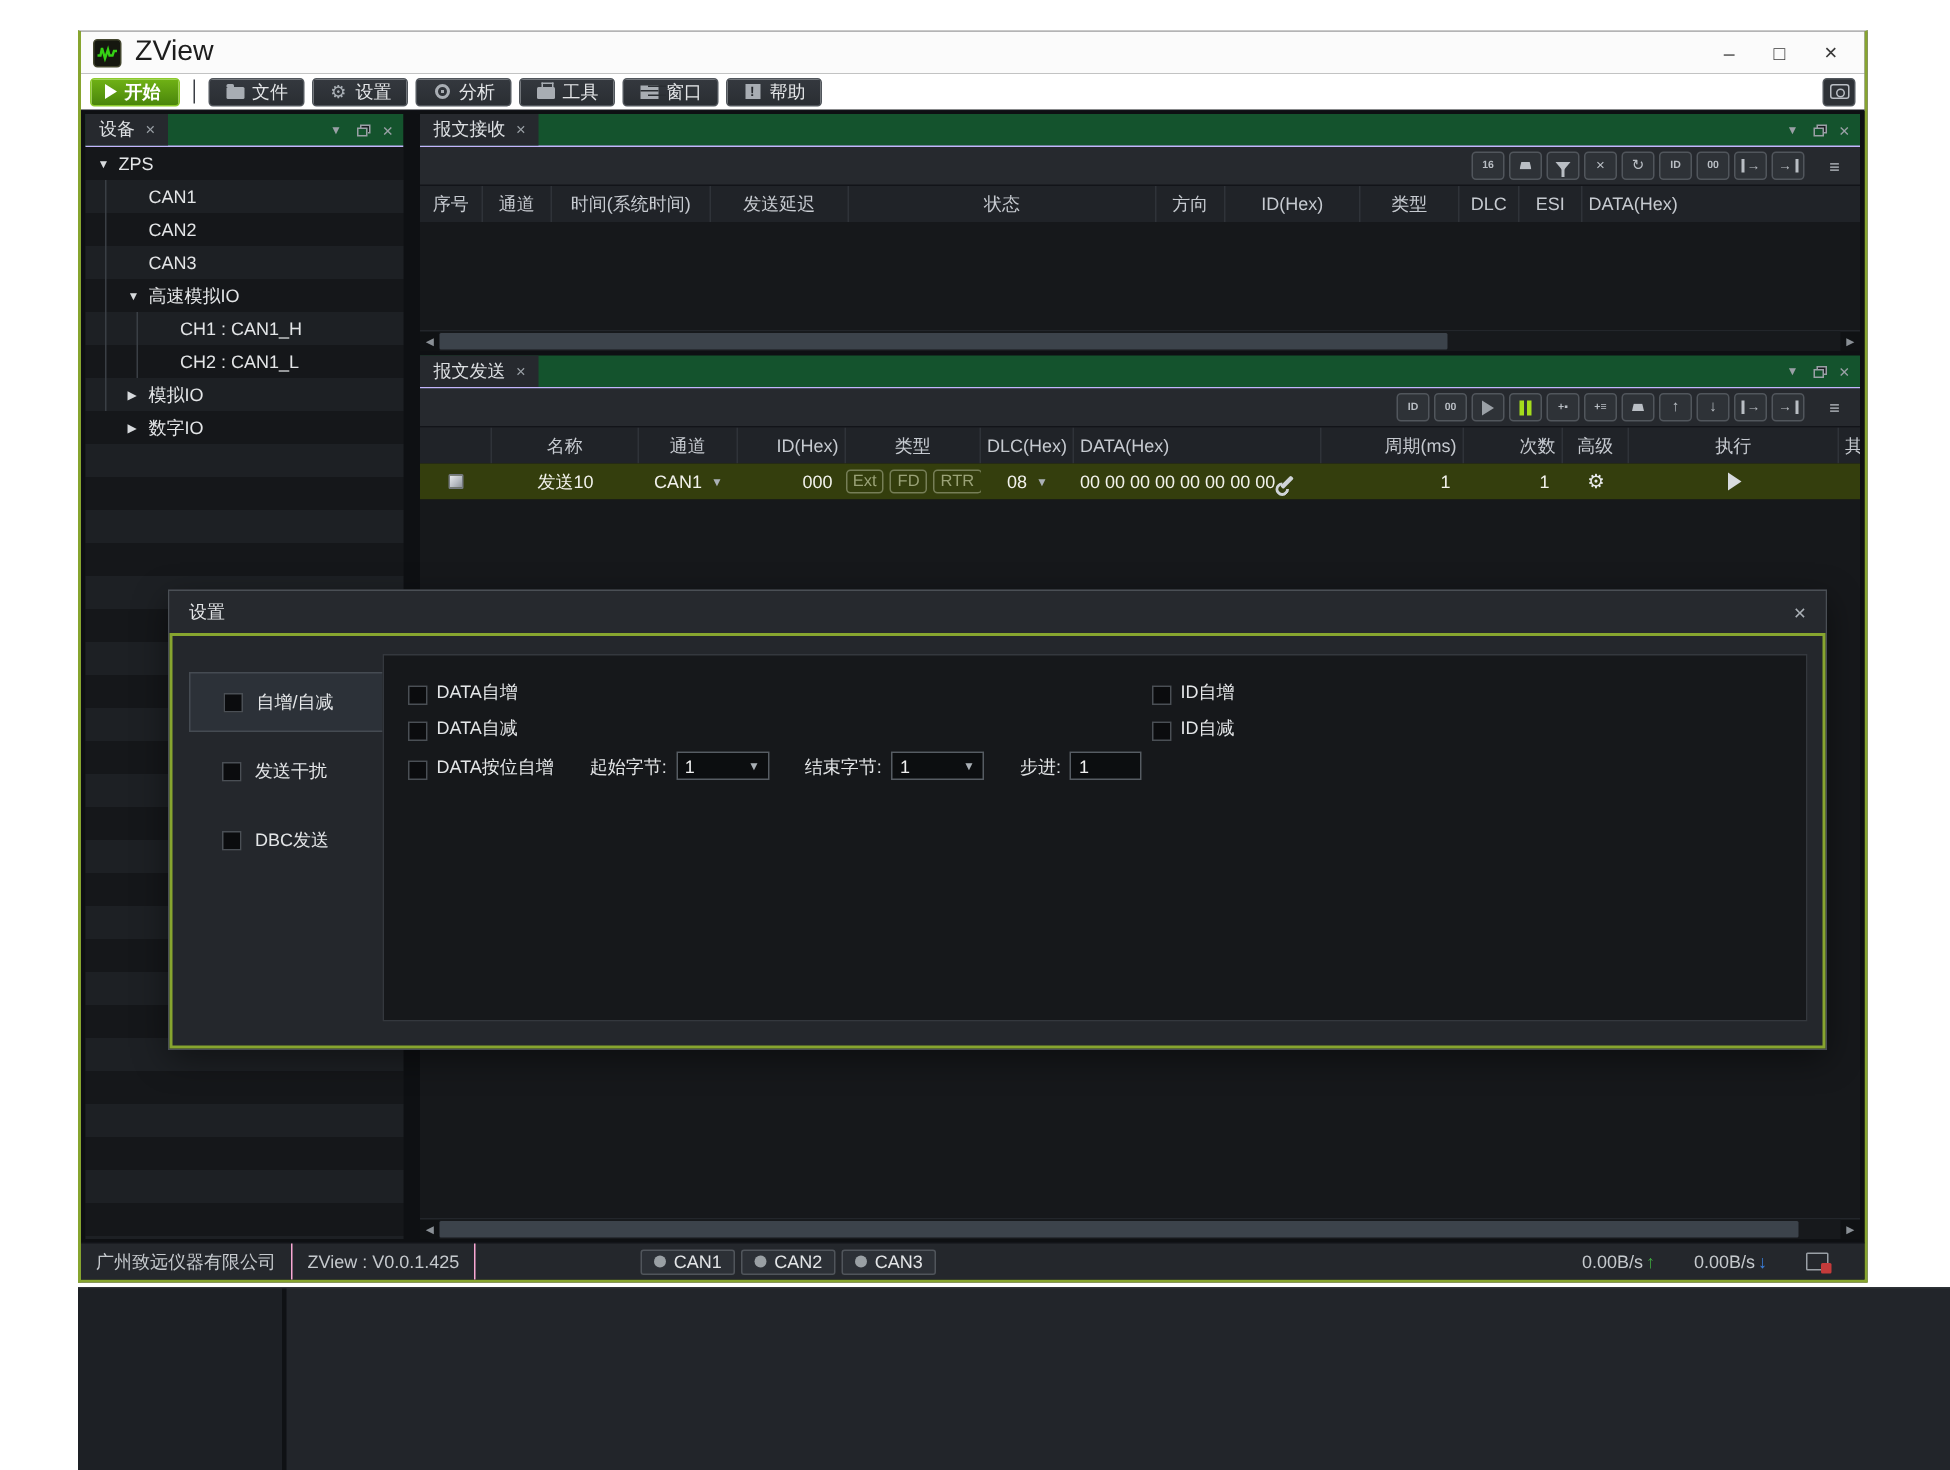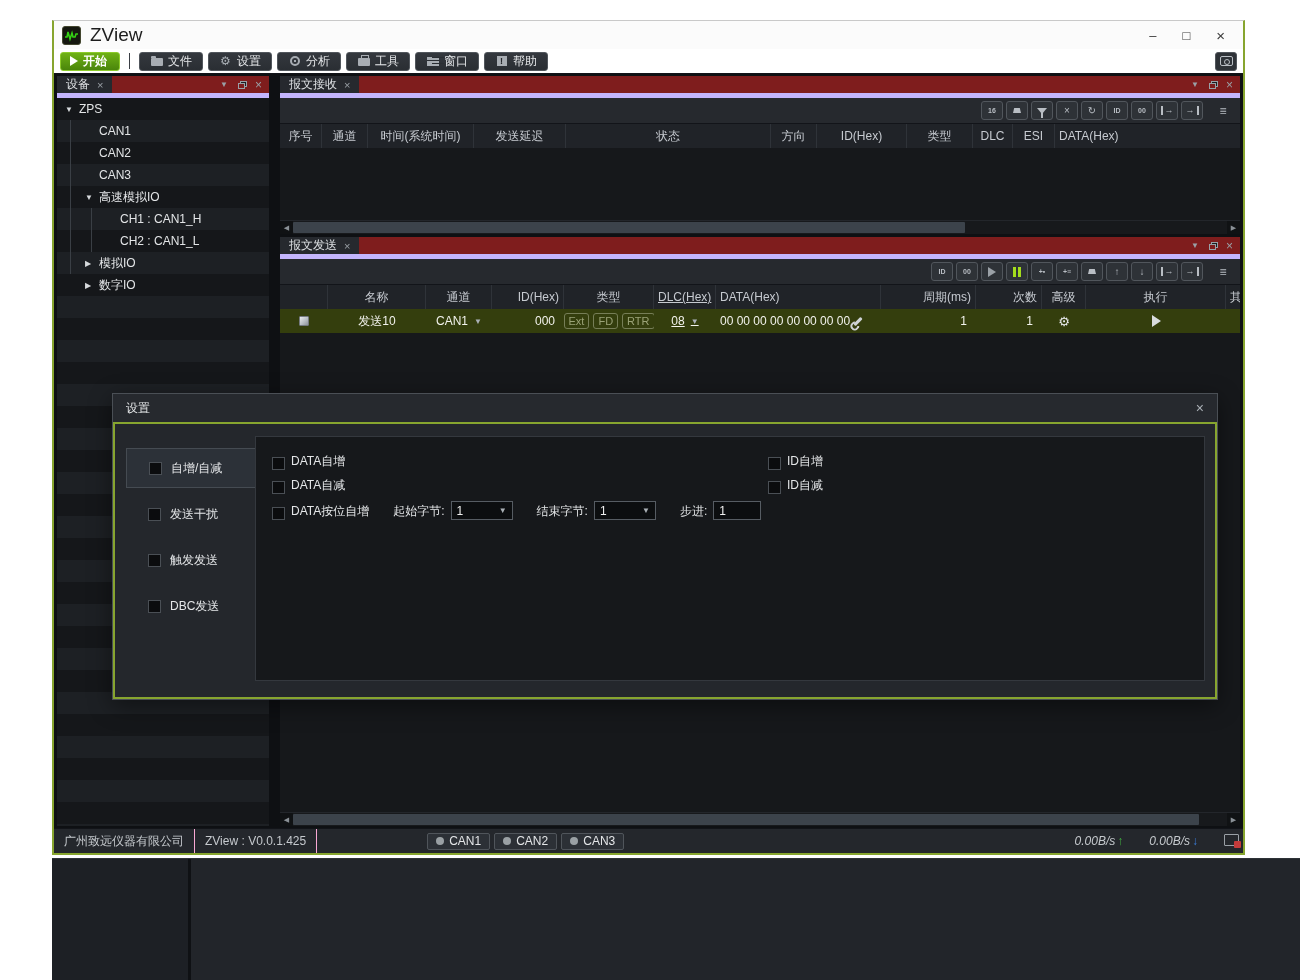--- a/index.html
+++ b/index.html
@@ -48,21 +48,21 @@
   .i-cam { width:13px; height:10px; border:1px solid #b9bec4; border-radius:2px; position:relative; }
   .i-cam::before { content:""; position:absolute; left:3.5px; top:1.5px; width:4px; height:4px; border:1px solid #b9bec4; border-radius:50%; }
 
   
   .mainarea { flex:1; display:flex; padding:2px 3px; gap:0; background:#0e1013; min-height:0; }
   .sidebar { width:212px; flex:none; display:flex; flex-direction:column; background:#15171a; }
   .vsplit { width:11px; flex:none; background:#0e1013; }
   .rightcol { flex:1; display:flex; flex-direction:column; min-width:0; }
 
   
-  .ptabbar { height:22px; background:#7f1d1d; display:flex; align-items:stretch; flex:none; border-bottom:5px solid #c4b5fd; }
+  .ptabbar { height:22px; background:#14532d; display:flex; align-items:stretch; flex:none; border-bottom:1px solid #c4b5fd; }
   .ptab { display:flex; align-items:center; gap:7px; padding:0 9px; background:#26292e; color:#dde0e3; }
   .ptab .x { color:#9aa0a6; font-size:11px; }
   .pctrls { margin-left:auto; display:flex; align-items:center; gap:10px; padding-right:7px; color:#9aa0a6; }
   .i-float { width:7px; height:6px; border:1px solid #9aa0a6; box-shadow:2px -2px 0 -1px #1a1d21, 2px -2px 0 0 #9aa0a6; margin-top:2px; }
   .pdrop { font-size:8px; }
 
   
   .ptoolbar { height:26px; background:#26292e; display:flex; align-items:center; justify-content:flex-end; gap:3px; padding:0 6px; flex:none; border-bottom:1px solid #121419; }
   .tbtn { width:22px; height:19px; background:#2e3237; border:1px solid #51565c; border-radius:3px;
           display:flex; align-items:center; justify-content:center; color:#b9bec4; font-size:10px; line-height:1; }
@@ -83,22 +83,22 @@
   .th { display:flex; align-items:center; justify-content:center; border-right:1px solid #2f3339; padding:0 4px; white-space:nowrap; overflow:hidden; }
   .th.al { justify-content:flex-start; }
   .th.ar { justify-content:flex-end; }
   .tbody { flex:1; background:#16181b; min-height:0; }
 
   
   .rc0{width:42px;} .rc1{width:46px;} .rc2{width:106px;} .rc3{width:92px;} .rc4{width:205px;}
   .rc5{width:46px;} .rc6{width:90px;} .rc7{width:66px;} .rc8{width:40px;} .rc9{width:42px;} .rc10{flex:1; border-right:none;}
 
   
-  .sc0{width:48px;} .sc1{width:98px;} .sc2{width:66px;} .sc3{width:72px;} .sc4{width:90px;} .sc5{width:62px;text-decoration:underline;}
-  .sc6{width:165px;} .sc7{width:95px;} .sc8{width:66px;} .sc9{width:44px;} .sc10{width:140px;} .sc11{flex:1; border-right:none;}
+  .sc0{width:48px;} .sc1{width:98px;} .sc2{width:66px;} .sc3{width:72px;} .sc4{width:90px;} .sc5{width:62px;}
+  .sc6{width:165px;} .sc7{width:95px;} .sc8{width:66px;} .sc9{width:44px;font-family:Liberation Serif, serif;} .sc10{width:140px;} .sc11{flex:1; border-right:none;}
 
   
   .srow { height:24px; display:flex; align-items:stretch; background:#343e0d; color:#f2f2ec; flex:none; }
   .sd { display:flex; align-items:center; justify-content:center; padding:0 4px; white-space:nowrap; overflow:hidden; }
   .sd.ar { justify-content:flex-end; padding-right:9px; }
   .sd.al { justify-content:flex-start; }
   .chev { font-size:8px; color:#aab0b6; margin-left:6px; }
   .chip { border:1px solid #767e57; color:#9aa277; border-radius:3px; font-size:11px; padding:0 4px; margin:0 2px; line-height:14px; }
   .cube { width:10px; height:10px; background:linear-gradient(135deg,#e8eaec 0%,#b9bec4 55%,#8e939a 100%); border:1px solid #74797f; border-radius:1px; }
   .wrench { width:10px; height:3px; background:#cfd3d7; border-radius:1px; transform:rotate(-45deg); position:relative; margin-left:auto; margin-right:14px; }
@@ -119,21 +119,21 @@
   .trow .arrow { width:14px; flex:none; color:#d7dadd; font-size:8px; text-align:left; }
   .p0 { padding-left:8px; } .p1 { padding-left:28px; } .p1l { padding-left:42px; } .p2l { padding-left:63px; }
   .tline { position:absolute; width:1px; background:#3a3f45; }
 
   
   .statusbar { height:25px; background:#24272c; border-top:1px solid #121419; display:flex; align-items:center; color:#c5c9cd; flex:none; }
   .sbseg { padding:0 10px; height:100%; display:flex; align-items:center; border-right:1px solid #f9a8d4; }
   .sb-ch { display:flex; gap:4px; margin-left:110px; }
   .chbtn { height:17px; display:flex; align-items:center; gap:5px; padding:0 8px; background:#2c3036; border:1px solid #50555b; border-radius:2px; color:#e4e6e8; }
   .chbtn .dot { width:8px; height:8px; border-radius:50%; background:#9aa0a4; }
-  .sb-speed { margin-left:auto; display:flex; align-items:flex-start; gap:26px; padding-right:4px;font-style:italic; }
+  .sb-speed { margin-left:auto; display:flex; align-items:center; gap:26px; padding-right:24px; }
   .spd { display:flex; align-items:center; gap:2px; }
   .arr-up { color:#3fae3f; font-weight:bold; }
   .arr-dn { color:#3b7dd8; font-weight:bold; }
   .neticon { width:15px; height:12px; border:1px solid #9aa0a6; border-radius:1px; position:relative; }
   .neticon::after { content:""; position:absolute; right:-3px; bottom:-3px; width:7px; height:7px; background:#c43b3b; border-radius:1px; }
 
   
   .dialog { position:absolute; left:112px; top:393px; width:1106px; height:307px; z-index:10;
             background:#24272c; border:1px solid #4a4f55; box-shadow:0 6px 22px rgba(0,0,0,.45); display:flex; flex-direction:column; }
   .dlg-title { height:28px; background:#26292e; display:flex; align-items:center; padding:0 13px; color:#e4e6e8; flex:none; }
@@ -486,24 +486,20 @@
       <div class="dtab sel">
         <span class="cb"></span>
         <span>自增/自减</span>
       </div>
       <div class="dtab">
         <span class="cb"></span>
         <span>发送干扰</span>
       </div>
       <div class="dtab">
         <span class="cb"></span>
-        <span>触发发送</span>
-      </div>
-      <div class="dtab">
-        <span class="cb"></span>
         <span>DBC发送</span>
       </div>
     </div>
     <div class="dlg-content">
       <div class="crow" style="left:16px; top:16px;">
         <span class="cb"></span>
         <span>DATA自增</span>
       </div>
       <div class="crow" style="left:16px; top:40px;">
         <span class="cb"></span>

